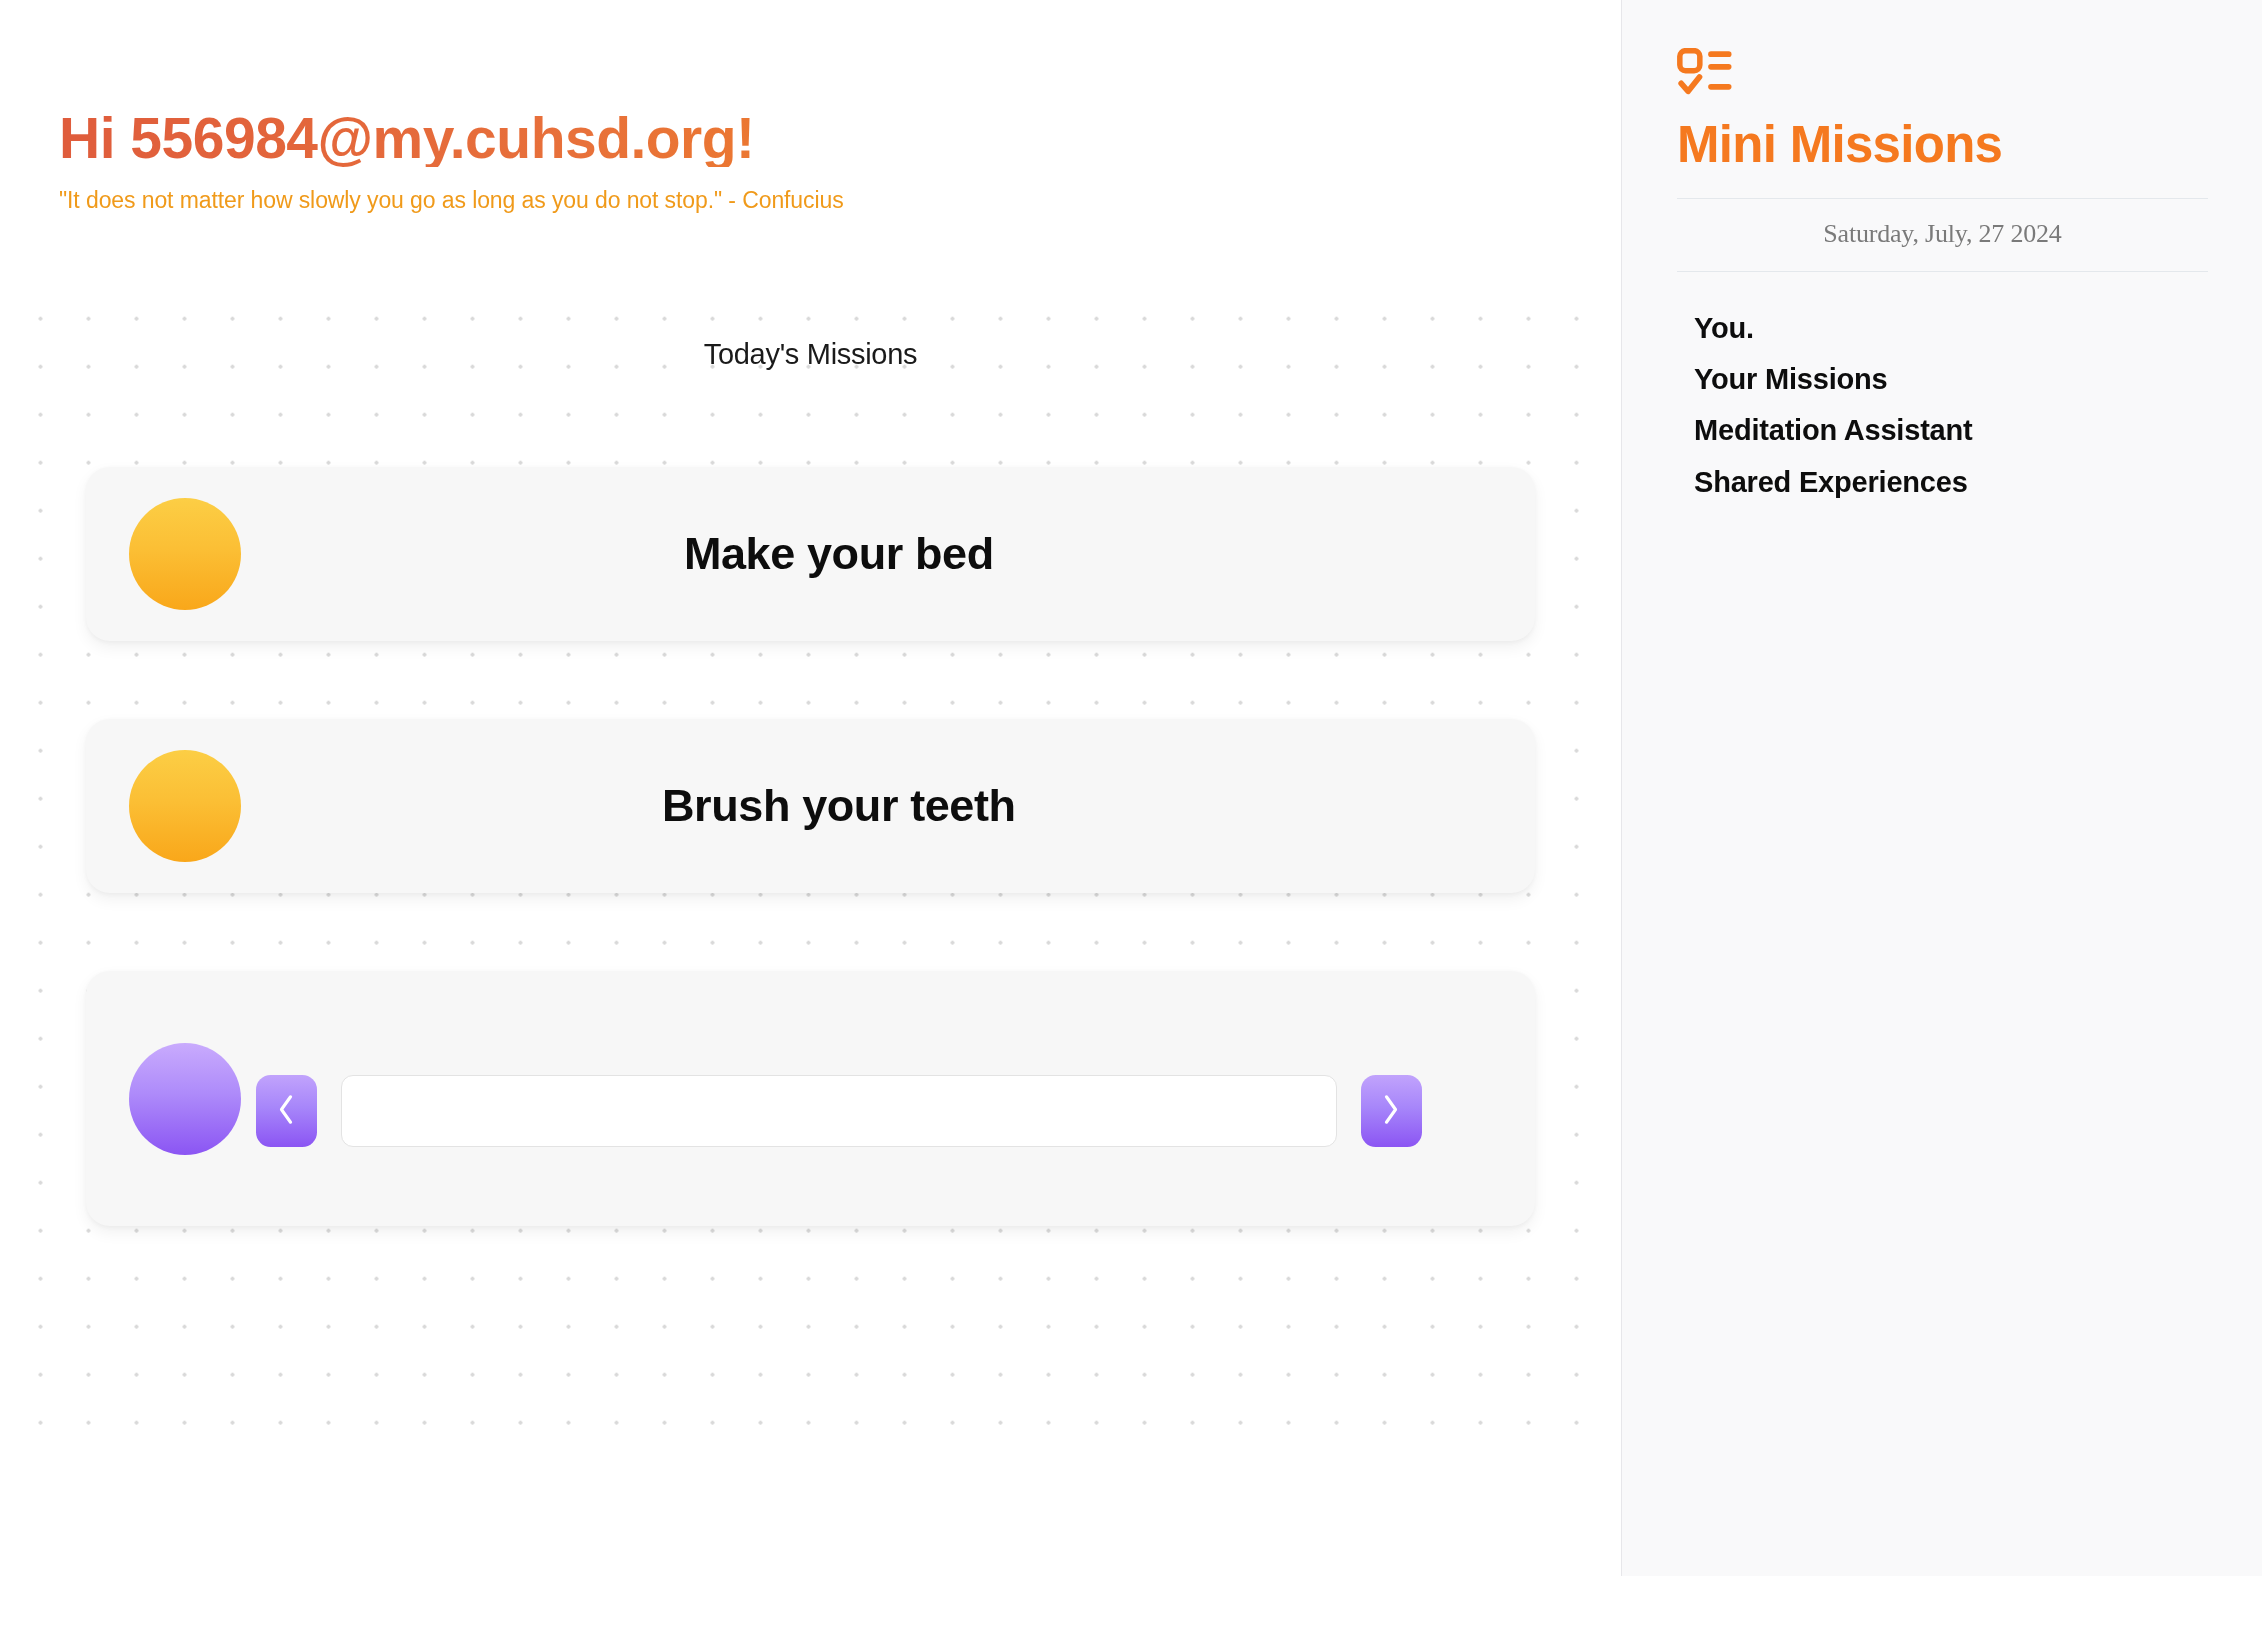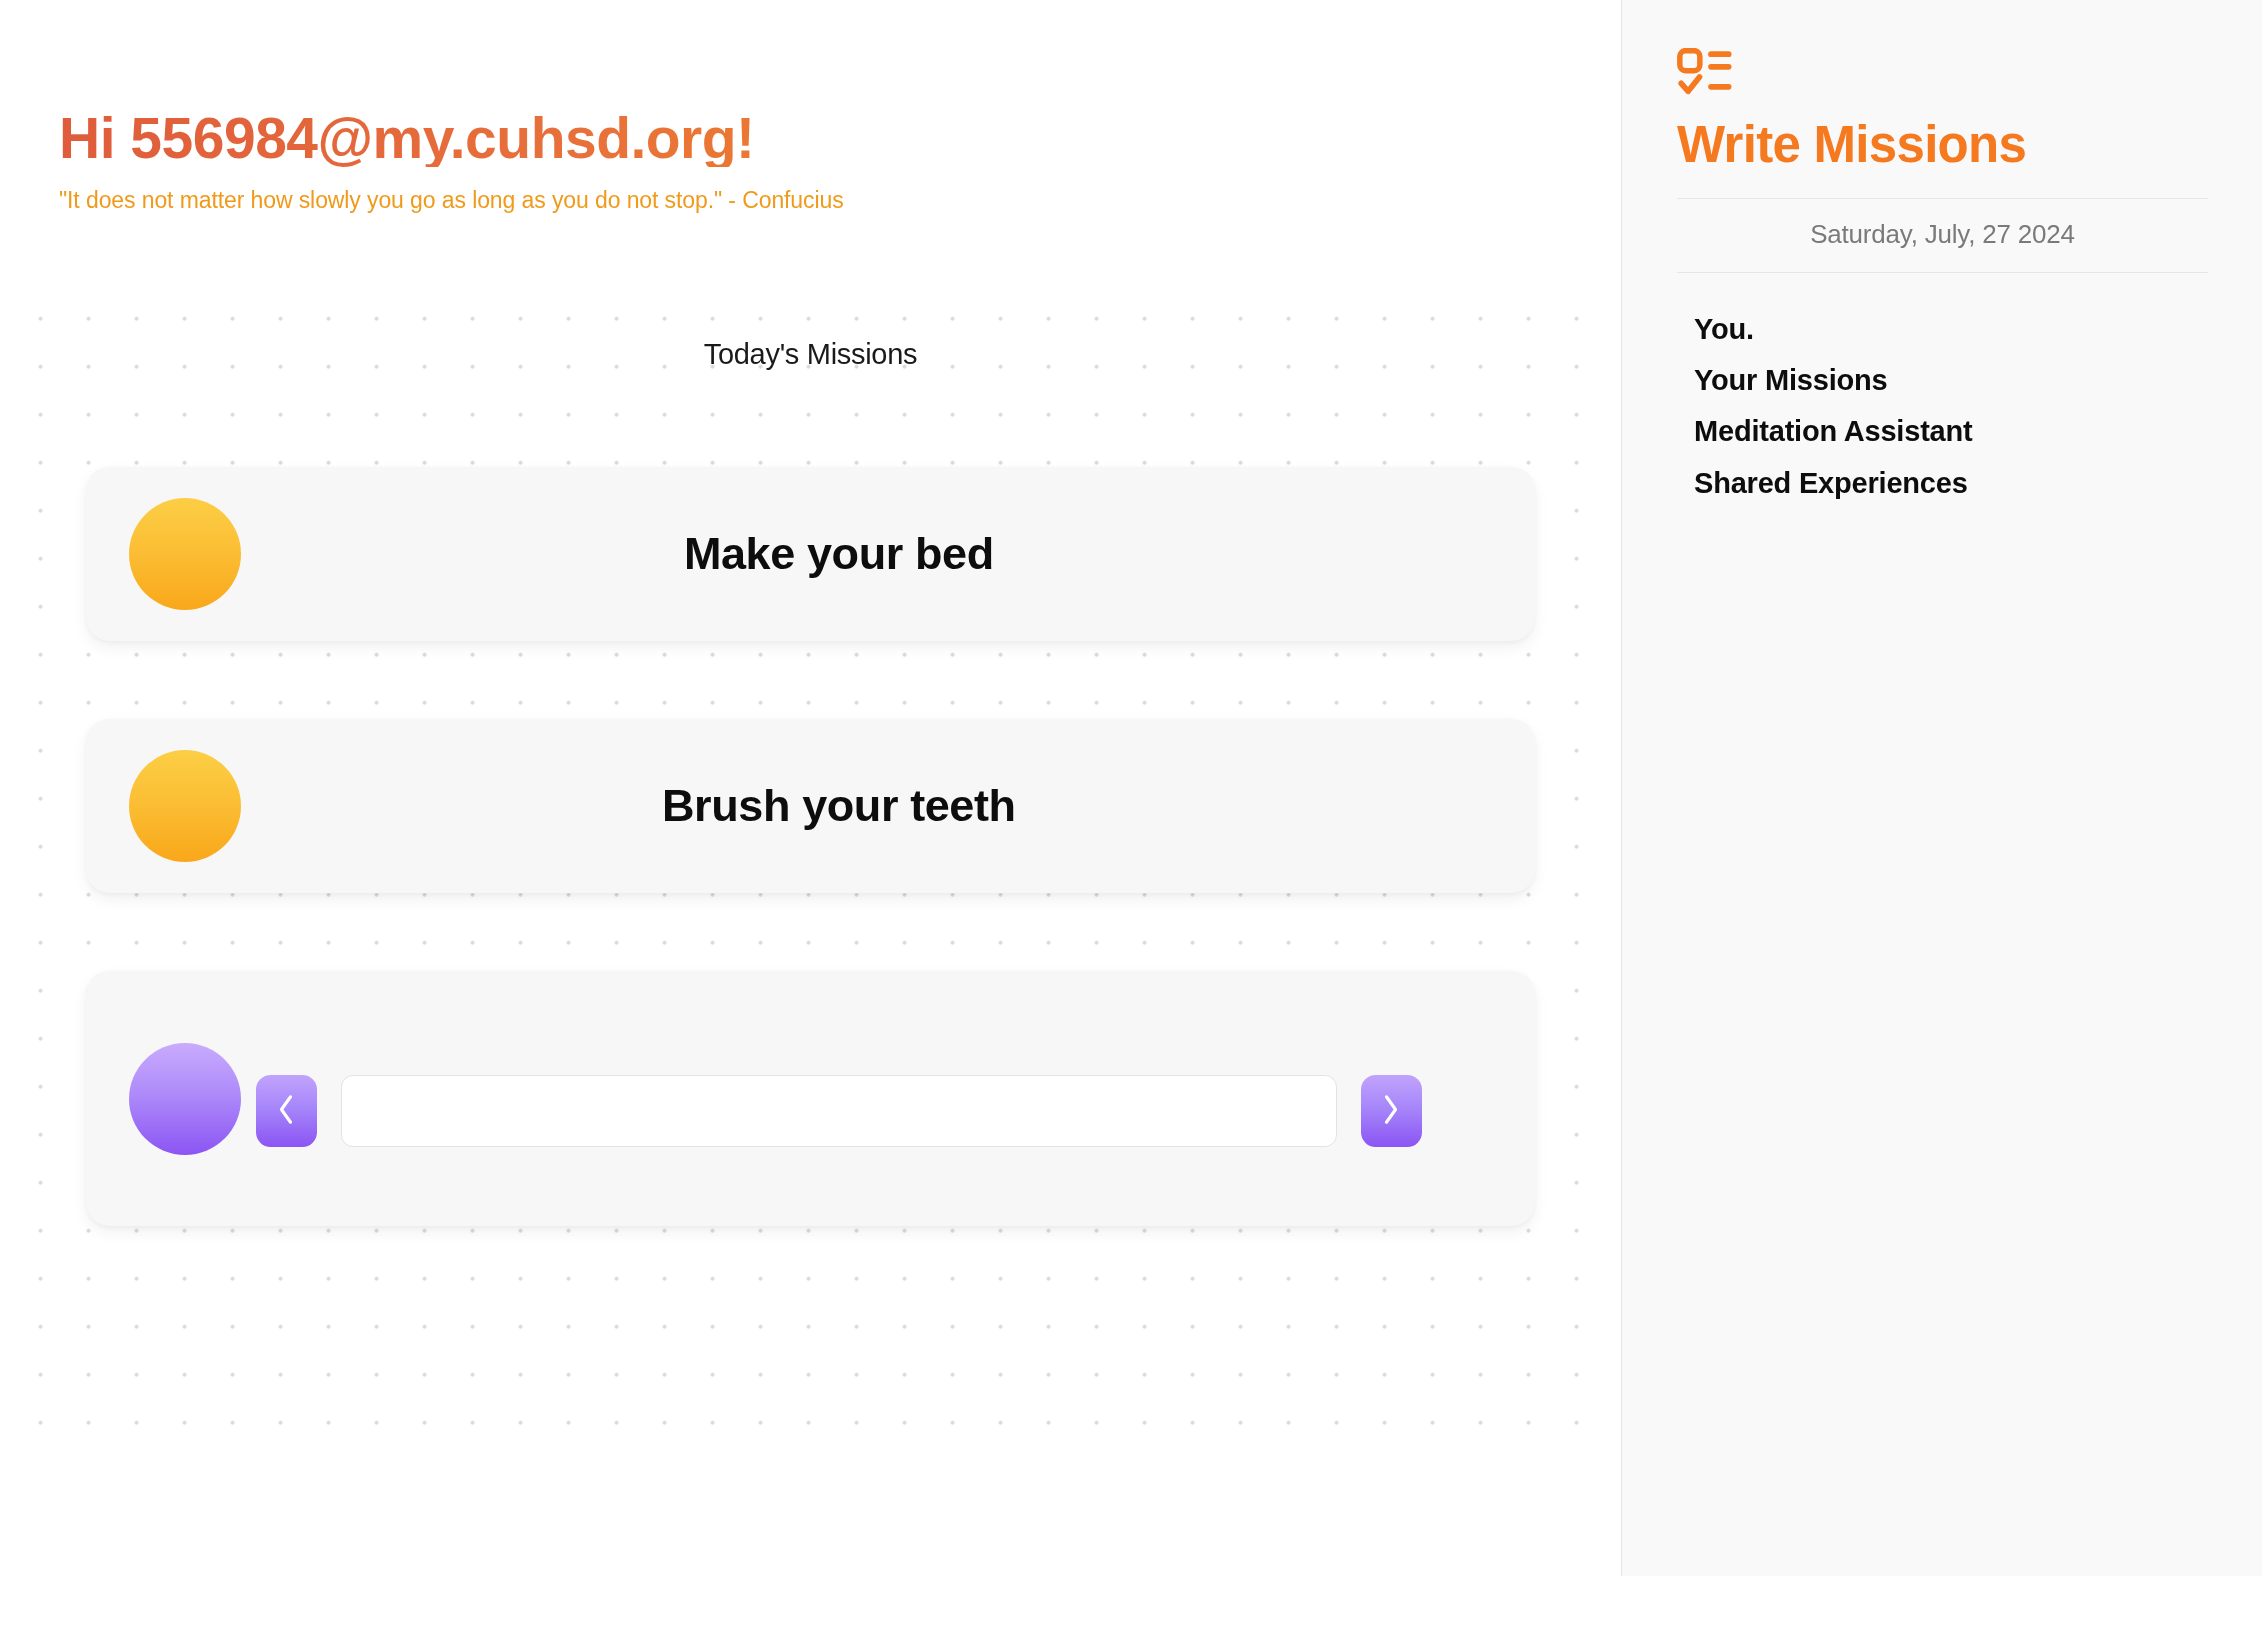--- a/index.html
+++ b/index.html
@@ -216,20 +216,21 @@
 
   .date-row {
     border-top: 1.8px solid #e4e8ec;
     border-bottom: 1.8px solid #e4e8ec;
     padding: 20px 0 22px 0;
     text-align: center;
     font-size: 26px;
     color: #7a7a7a;
     font-weight: 400;
     letter-spacing: -0.2px;
+    font-family: Liberation Serif, serif;
   }
 
   .nav-list {
     margin-top: 39px;
     display: flex;
     flex-direction: column;
     gap: 16px;
     margin-left: 17px;
   }
 
@@ -300,21 +301,21 @@
   <div class="sidebar">
 
     <svg class="brand-icon" viewBox="0 0 34 30">
       <rect x="1.6" y="1.6" width="12" height="12" rx="3.4" fill="none" stroke="#f5791f" stroke-width="3.3"></rect>
       <rect x="18.6" y="2.0" width="14" height="3.4" rx="1.7" fill="#f5791f"></rect>
       <rect x="18.6" y="9.6" width="14" height="3.4" rx="1.7" fill="#f5791f"></rect>
       <rect x="18.6" y="21.6" width="14" height="3.4" rx="1.7" fill="#f5791f"></rect>
       <path d="M2.4 21.2 L6.6 26 L13.4 17.4" fill="none" stroke="#f5791f" stroke-width="3.4" stroke-linecap="round" stroke-linejoin="round"></path>
     </svg>
 
-    <div class="brand-title">Write Missions</div>
+    <div class="brand-title">Mini Missions</div>
 
     <div class="date-row">Saturday, July, 27 2024</div>
 
     <div class="nav-list">
       <div class="nav-item">You.</div>
       <div class="nav-item">Your Missions</div>
       <div class="nav-item" style="max-width: 386px;">Meditation Assistant</div>
       <div class="nav-item">Shared Experiences</div>
     </div>
 

